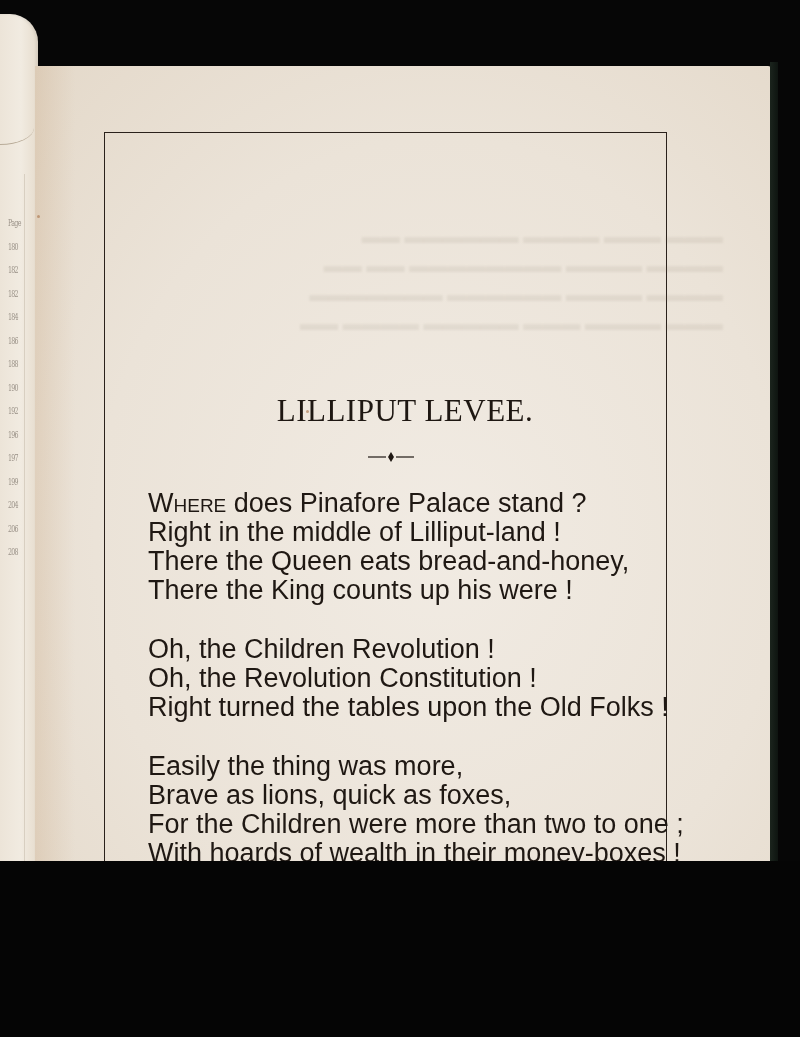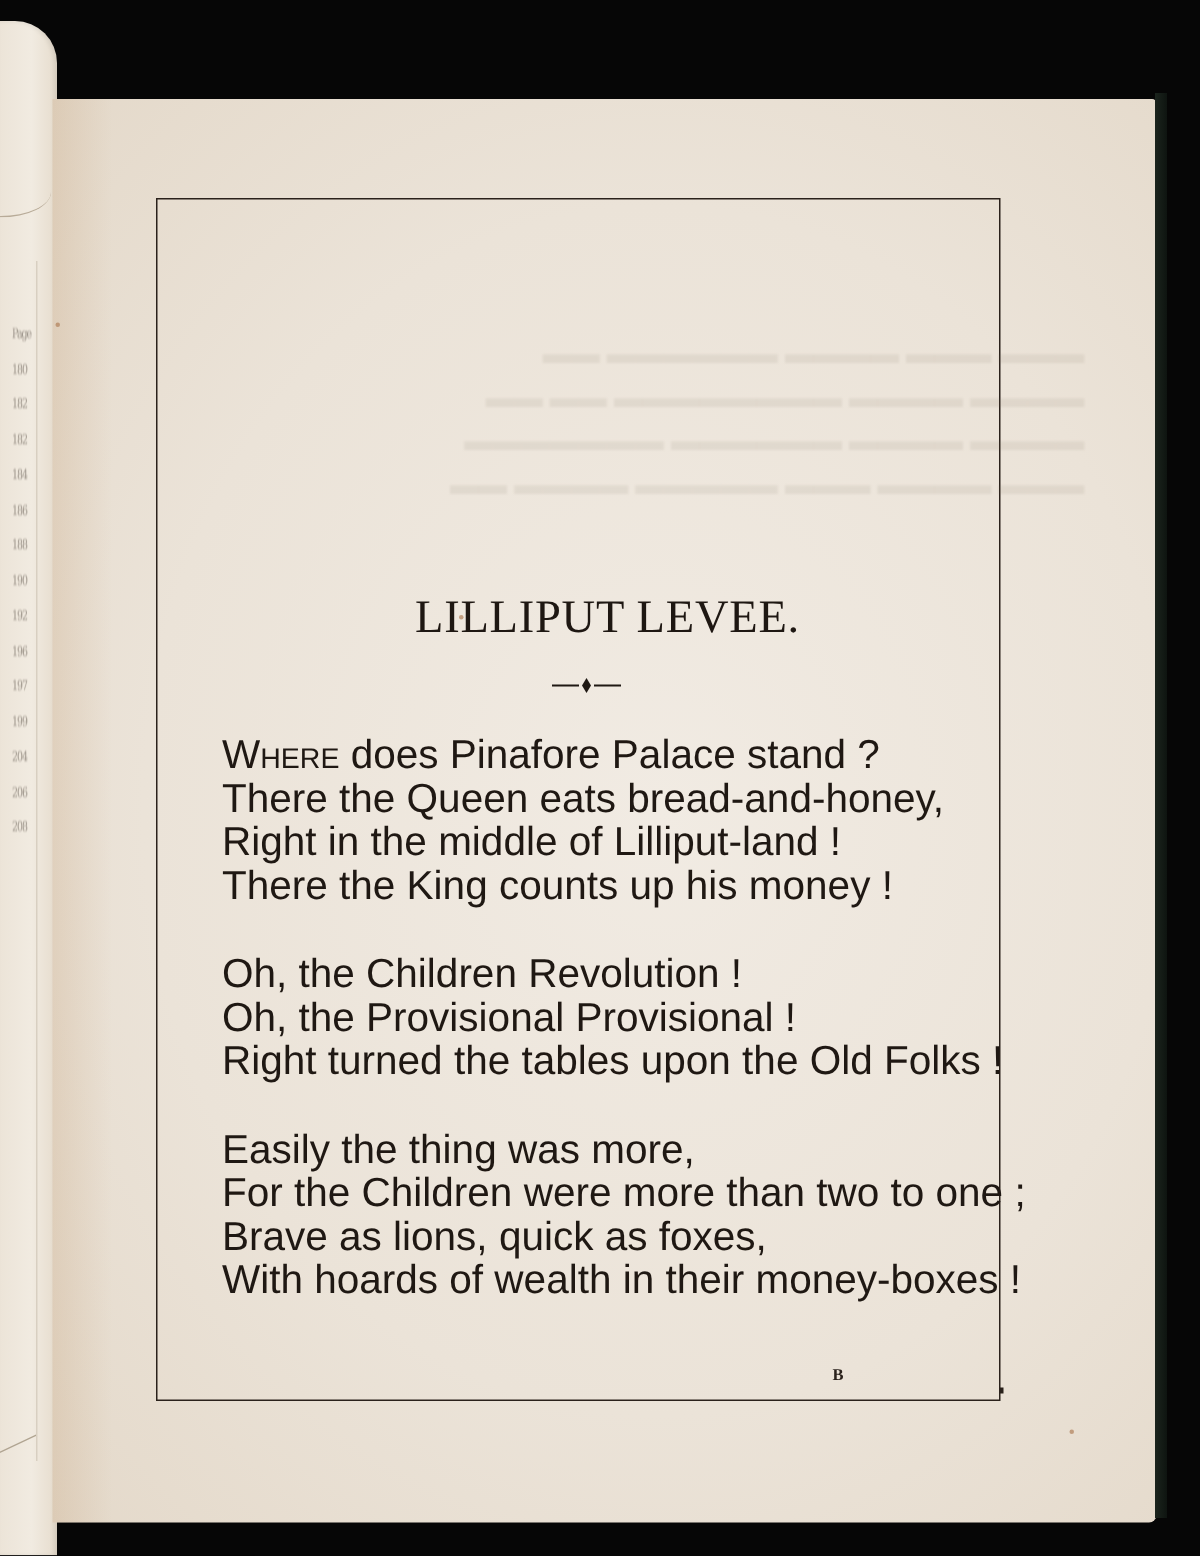--- a/index.html
+++ b/index.html
@@ -6,21 +6,21 @@
       margin: 0;
       padding: 0;
       width: 800px;
       height: 1037px;
       background: #050505;
       overflow: hidden;
     }
     .scene {
       position: relative;
       width: 800px;
-      height: 1037px;
+      height: 861px;
       background: #060606;
       overflow: hidden;
     }
     
     .left-leaf {
       position: absolute;
       left: 0;
       top: 14px;
       width: 38px;
       height: 1023px;
@@ -234,32 +234,32 @@
 
   <svg class="ornament" viewBox="0 0 50 12">
     <line x1="2" y1="6" x2="20" y2="6" stroke="#1f1813" stroke-width="1.2"></line>
     <polygon points="25,1 28,6 25,11 22,6" fill="#1f1813"></polygon>
     <line x1="30" y1="6" x2="48" y2="6" stroke="#1f1813" stroke-width="1.2"></line>
   </svg>
 
   <div class="poem">
     <div class="stanza">
       <span class="line"><span class="smallcaps">Where</span><span> does Pinafore Palace stand ?</span></span>
+      <span class="line">Right in the middle of Lilliput-land !</span>
       <span class="line">There the Queen eats bread-and-honey,</span>
-      <span class="line">Right in the middle of Lilliput-land !</span>
-      <span class="line">There the King counts up his money !</span>
+      <span class="line">There the King counts up his were !</span>
     </div>
     <div class="stanza">
       <span class="line">Oh, the Children Revolution !</span>
-      <span class="line">Oh, the Provisional Provisional !</span>
+      <span class="line">Oh, the Revolution Constitution !</span>
       <span class="line">Right turned the tables upon the Old Folks !</span>
     </div>
     <div class="stanza">
       <span class="line">Easily the thing was more,</span>
+      <span class="line">Brave as lions, quick as foxes,</span>
       <span class="line">For the Children were more than two to one ;</span>
-      <span class="line">Brave as lions, quick as foxes,</span>
       <span class="line">With hoards of wealth in their money-boxes !</span>
     </div>
   </div>
 
   <div class="signature">B</div>
 
 </div>
 
 </body></html>

